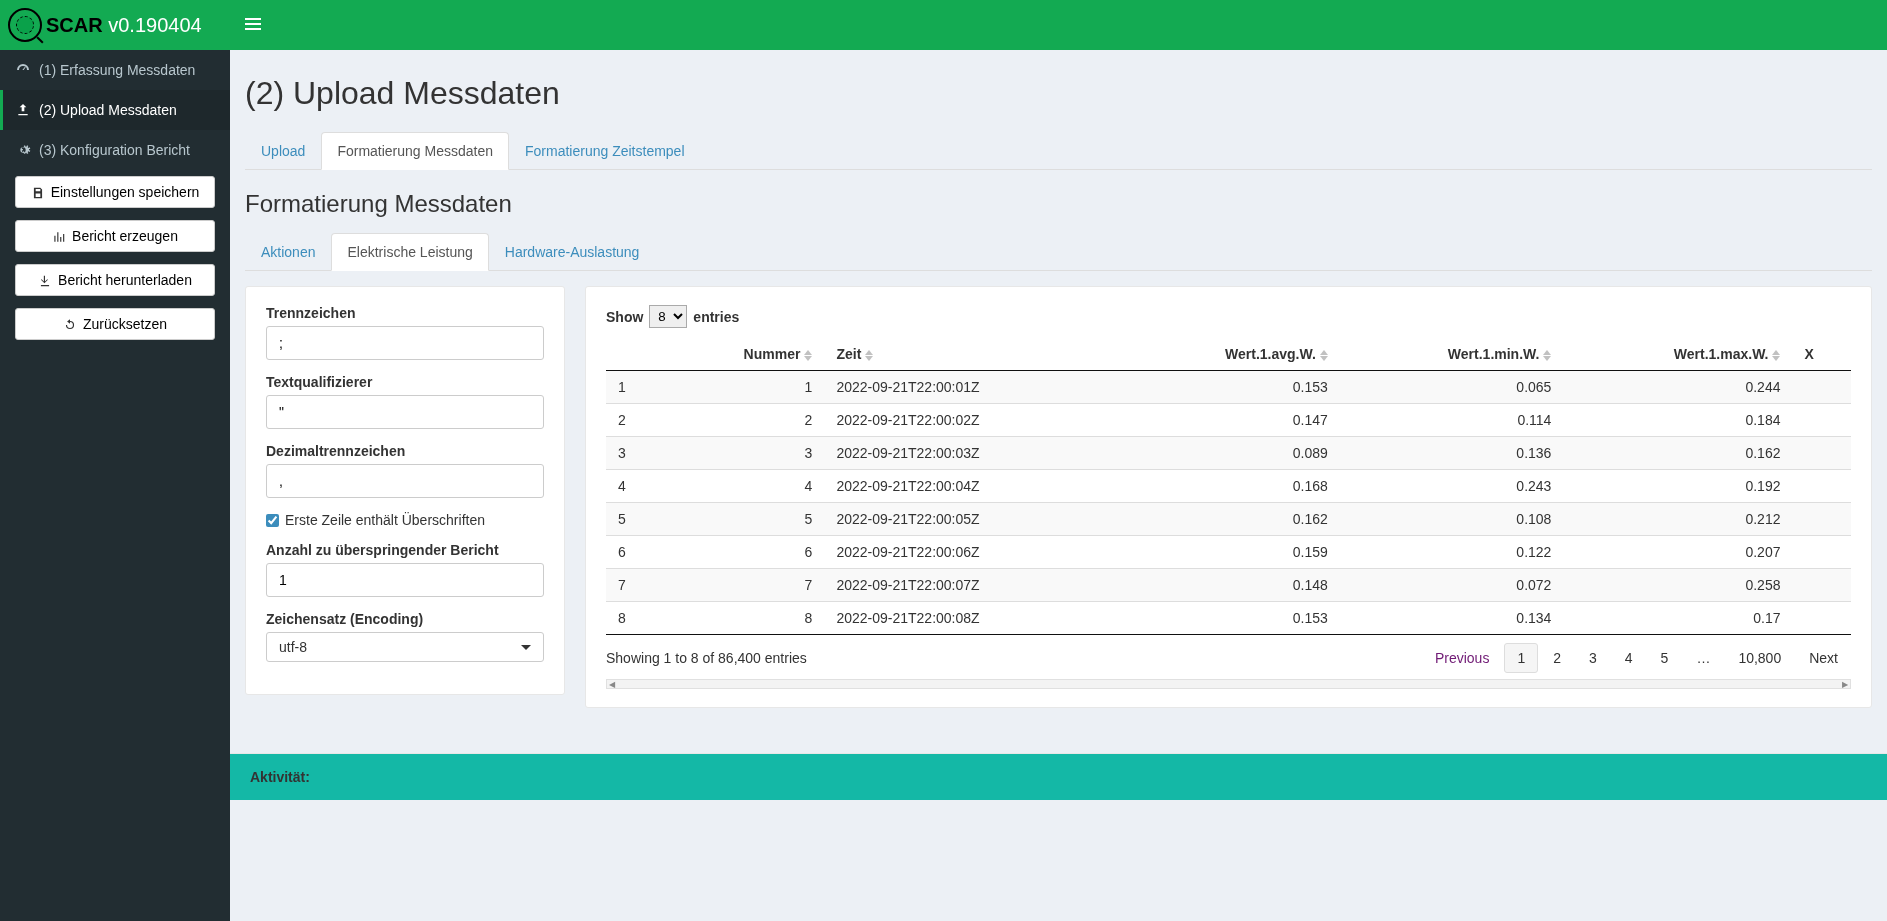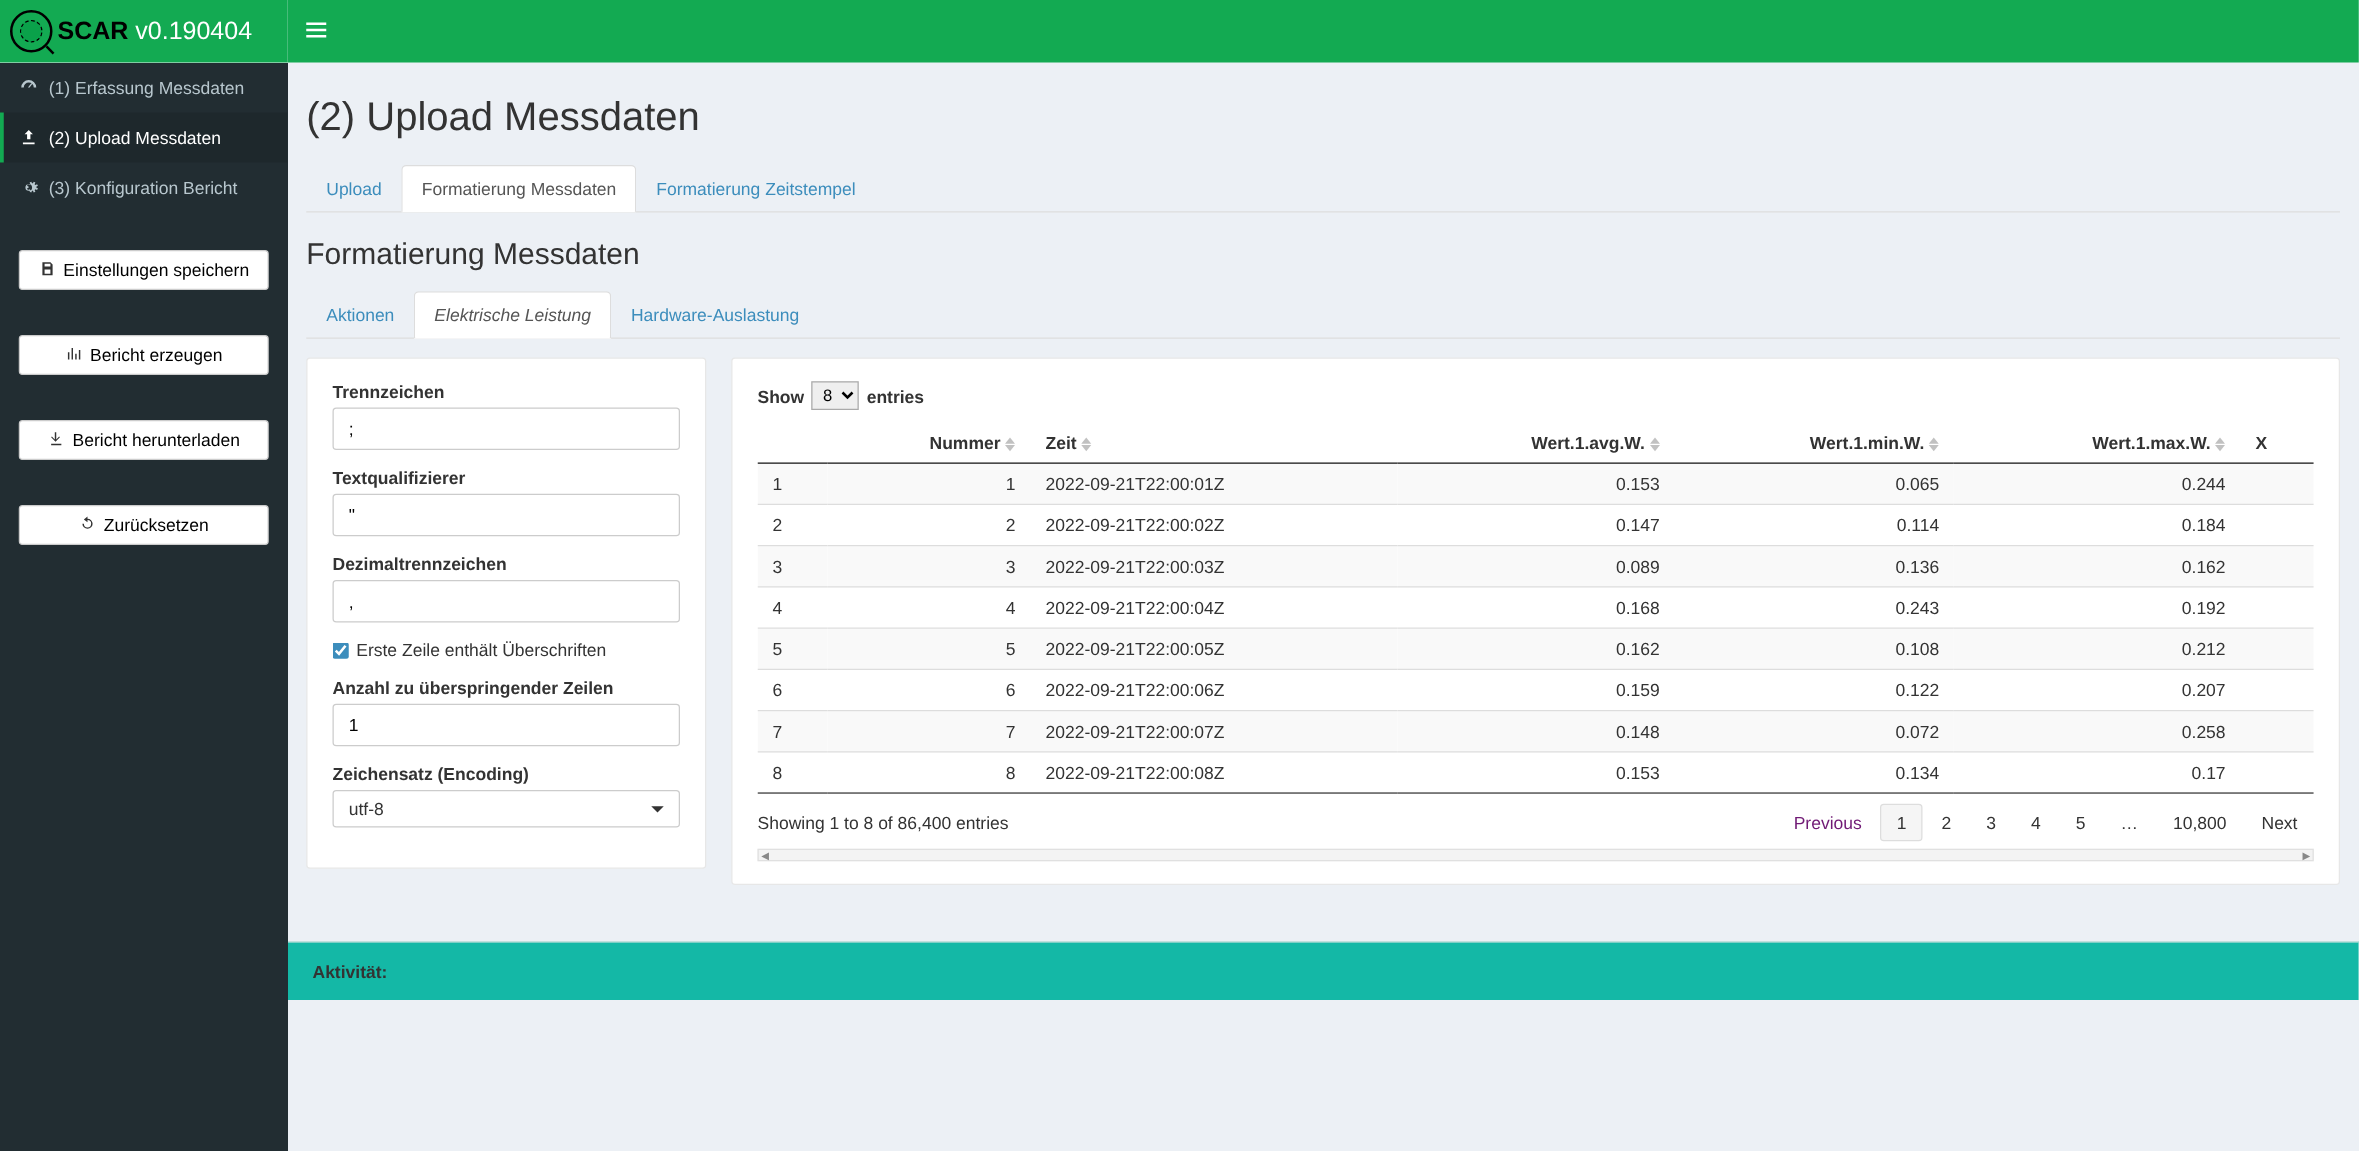--- a/index.html
+++ b/index.html
@@ -17,38 +17,38 @@
   .hamburger { width:16px; display:inline-block; }
   .hamburger span { display:block; height:2px; background:#fff; margin:3px 0; }
 
   
   .sidebar { position:fixed; top:50px; left:0; bottom:0; width:230px; background:#222d32; color:#b8c7ce; padding-top:0; overflow-y:auto; }
   .nav-item { display:flex; align-items:center; padding:12px 15px; cursor:pointer; gap:8px; font-size:14px; }
   .nav-item.active { border-left:3px solid #13aa52; background:#1e282c; color:#fff; padding-left:12px; }
   .nav-item svg { width:16px; height:16px; fill:currentColor; flex:0 0 16px; }
 
   .side-btn-wrap { padding:6px 15px; }
-  .side-btn { width:100%; background:#fff; border:1px solid #ccc; border-radius:3px; padding:7px 0; font-size:14px; cursor:pointer; display:flex; align-items:flex-start; justify-content:center; gap:6px;margin-top:24px; }
+  .side-btn { width:100%; background:#fff; border:1px solid #ccc; border-radius:3px; padding:7px 0; font-size:14px; cursor:pointer; display:flex; align-items:flex-end; justify-content:center; gap:6px; }
   .side-btn svg { width:14px; height:14px; fill:#333; }
 
   
   .content-wrapper { margin-left:230px; padding-top:50px; min-height:100vh; }
   .content-header { padding:15px 15px 0 15px; }
   .content-header h1 { font-size:32px; font-weight:500; margin:10px 0 20px; }
 
   .nav-tabs { border-bottom:1px solid #ddd; display:flex; }
   .nav-tabs .tab { padding:10px 15px; color:#3c8dbc; cursor:pointer; border:1px solid transparent; margin-bottom:-1px; }
   .nav-tabs .tab.active { color:#555; background:#fff; border:1px solid #ddd; border-bottom-color:#fff; border-radius:4px 4px 0 0; }
 
   .section { padding:15px; }
   .section h2 { font-size:24px; font-weight:500; margin:5px 0 15px; }
 
   .inner-tabs { border-bottom:1px solid #ddd; display:flex; margin-bottom:15px; }
   .inner-tabs .tab { padding:10px 15px; color:#3c8dbc; cursor:pointer; border:1px solid transparent; margin-bottom:-1px; }
-  .inner-tabs .tab.active { color:#555; background:#fff; border:1px solid #ddd; border-bottom-color:#fff; border-radius:4px 4px 0 0;font-style:italic; }
+  .inner-tabs .tab.active { color:#555; background:#fff; border:1px solid #ddd; border-bottom-color:#fff; border-radius:4px 4px 0 0; }
 
   .row { display:flex; gap:20px; align-items:flex-start; }
 
   .panel { background:#fff; border:1px solid #e7e7e7; border-radius:3px; padding:18px 20px; }
   .panel-left { flex:0 0 320px; }
   .panel-right { flex:1; min-width:0; }
 
   .form-group { margin-bottom:14px; }
   .form-group label { display:block; font-weight:700; margin-bottom:5px; }
   .form-control { width:100%; height:34px; border:1px solid #ccc; border-radius:3px; padding:6px 12px; font-size:14px; }
@@ -190,21 +190,21 @@
         </div>
         <div class="form-group">
           <label>Dezimaltrennzeichen</label>
           <input class="form-control" type="text" value="," style="">
         </div>
         <div class="form-group checkbox-row">
           <input type="checkbox" checked="" style="">
           <span>Erste Zeile enthält Überschriften</span>
         </div>
         <div class="form-group">
-          <label>Anzahl zu überspringender Zeilen</label>
+          <label>Anzahl zu überspringender Bericht</label>
           <input class="form-control" type="text" value="1" style="">
         </div>
         <div class="form-group">
           <label>Zeichensatz (Encoding)</label>
           <div class="select-wrap">
             <span>utf-8</span>
             <span class="caret-down"></span>
           </div>
         </div>
       </div>

